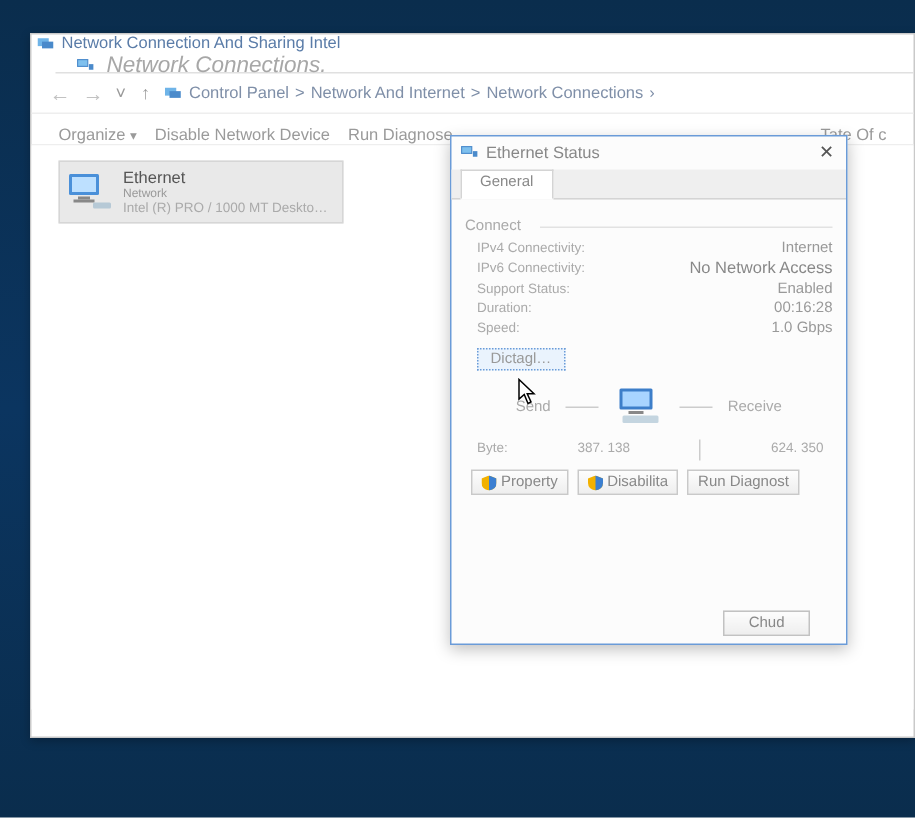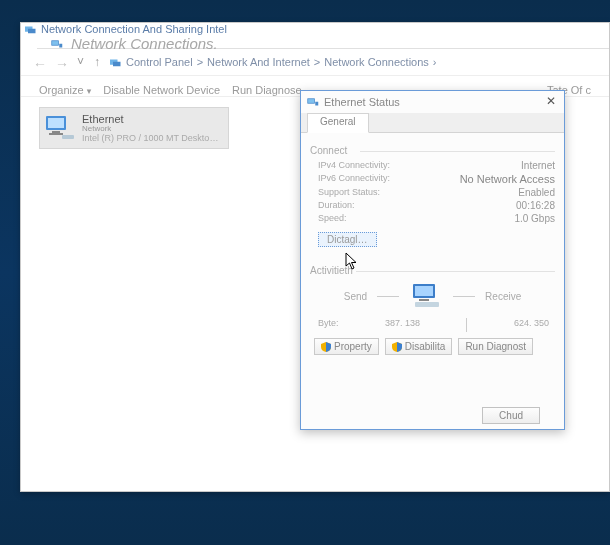--- a/index.html
+++ b/index.html
@@ -325,21 +325,20 @@
       <span>Duration:</span>
       <span class="val">00:16:28</span>
     </div>
     <div class="kvrow">
       <span>Speed:</span>
       <span class="val">1.0 Gbps</span>
     </div>
 
     <span class="details-btn">Dictagl…</span>
 
-    <div class="section-title activity" style="margin-top:14px;">Activitieth</div>
 
     <div class="activity-visual">
       <span>Send</span>
       <span class="dash"></span>
       <span class="graphic">
         <svg viewBox="0 0 34 28">
           <rect x="4" y="2" width="22" height="14" rx="1" fill="#3d7ec9"></rect>
           <rect x="6" y="4" width="18" height="10" fill="#a8d4ff"></rect>
           <rect x="10" y="17" width="10" height="2" fill="#888"></rect>
           <rect x="6" y="20" width="24" height="5" rx="1" fill="#c4d5e0"></rect>

